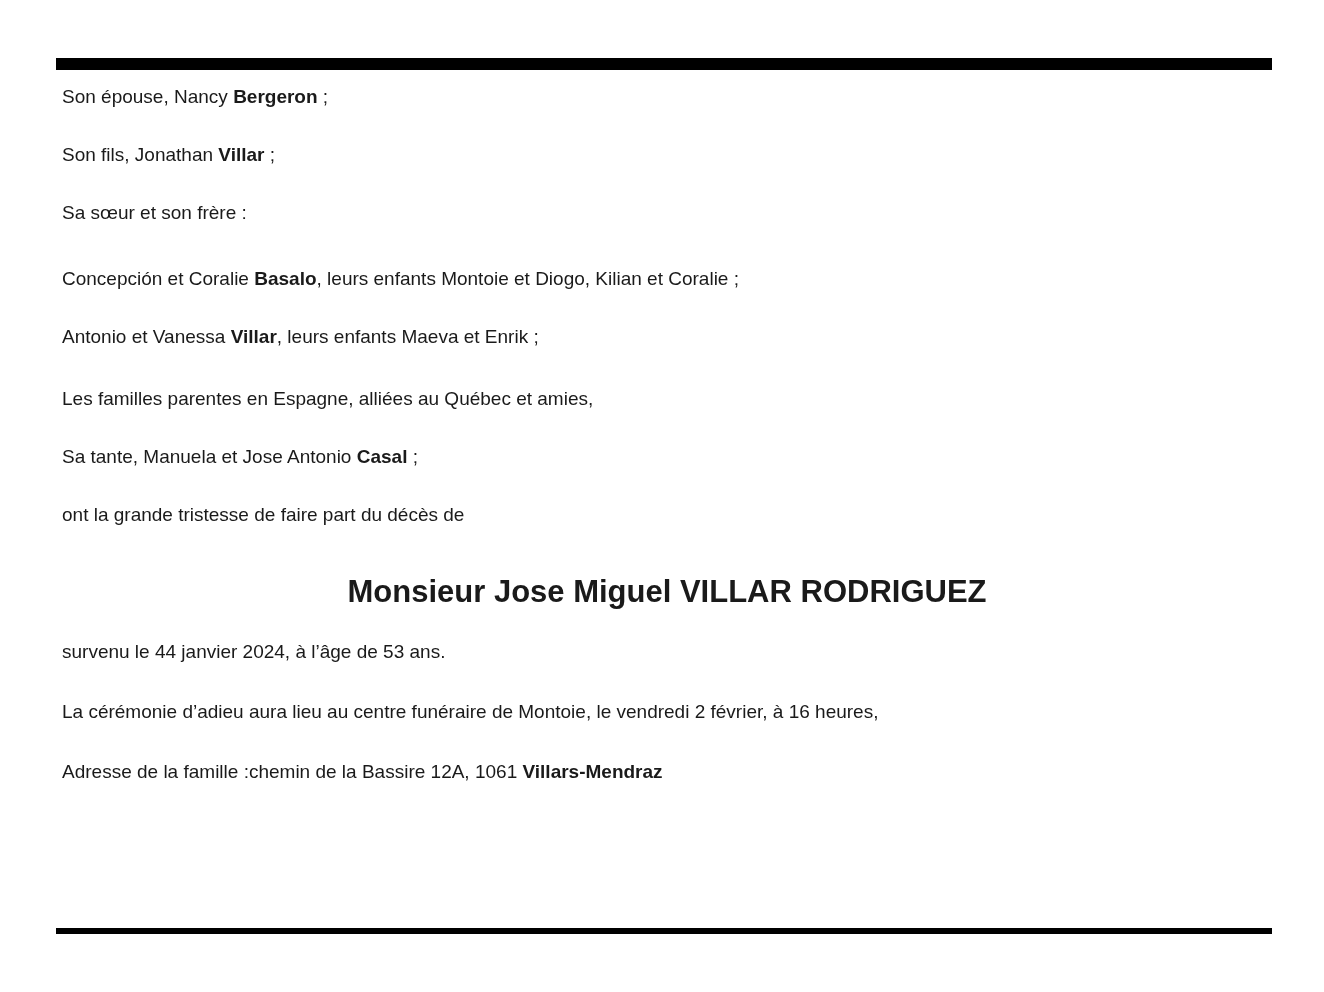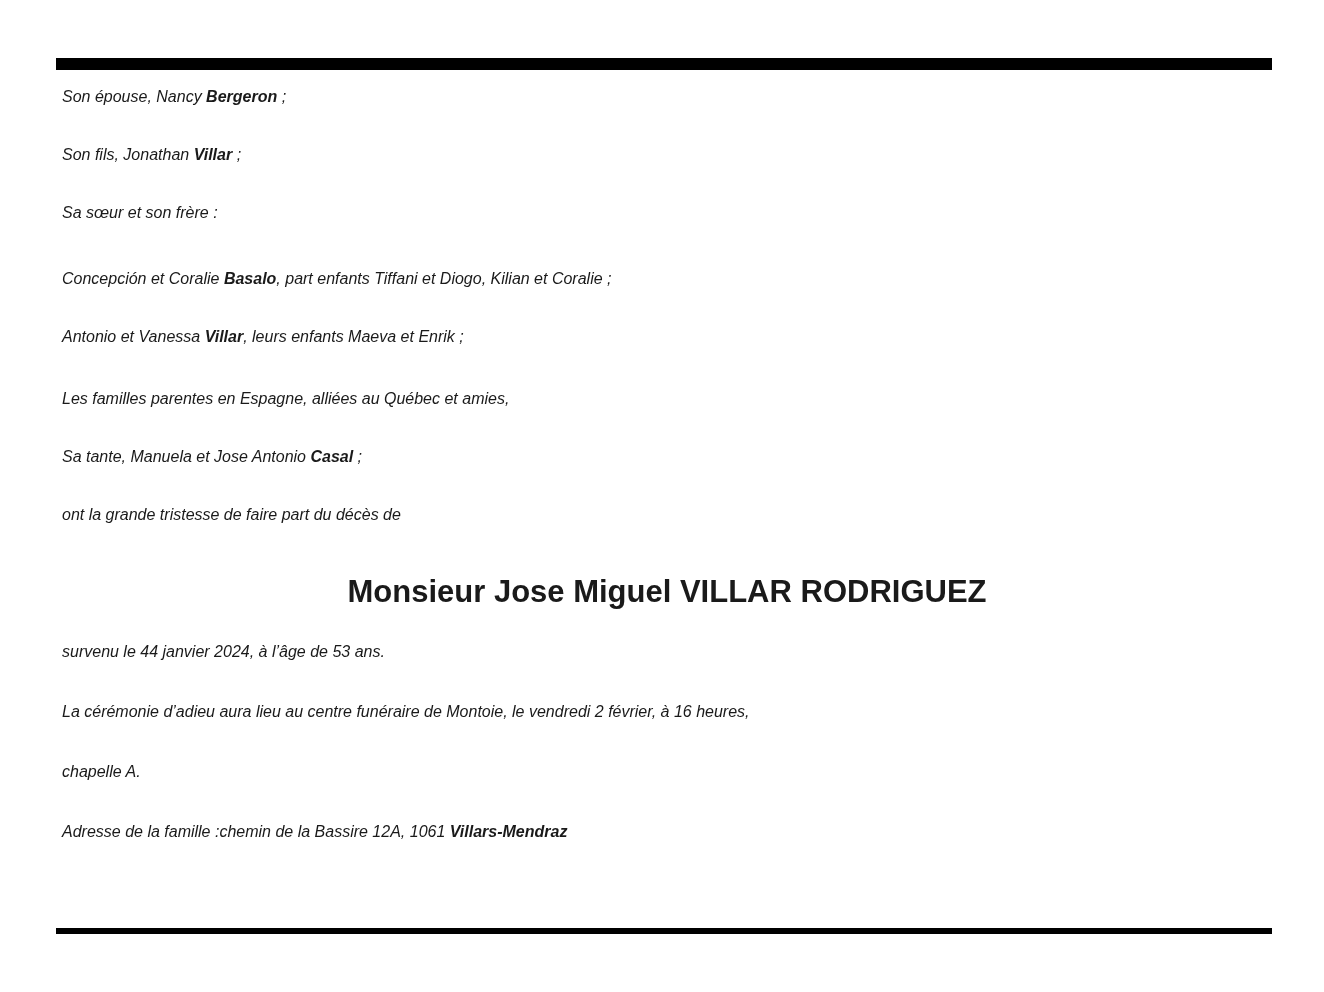--- a/index.html
+++ b/index.html
@@ -26,26 +26,25 @@
   .rule-top { top: 58px; height: 12px; }
   .rule-bottom { top: 928px; height: 6px; }
   .content {
     position: absolute;
     left: 62px;
     top: 82px;
     width: 1210px;
     color: #1a1a1a;
   }
   .line {
-    font-size: 16px;
+    font-size: 19px;
     line-height: 30px;
     margin: 0 0 28px 0;
     white-space: nowrap;
     font-weight: 400;
-    font-style: italic;
   }
   .line .bold { font-weight: 700; }
   .p-sister-family { padding-top: 8px; }
   .p-families { padding-top: 4px; }
   .p-death-date, .p-ceremony, .p-chapel, .p-address { margin-bottom: 30px; }
   .title-line {
     font-size: 31px;
     line-height: 40px;
     font-weight: 700;
     text-align: center;
@@ -57,25 +56,24 @@
 </head>
 <body>
 
 <div class="page">
   <div class="rule rule-top"></div>
   <div class="content">
 
   <p class="line p-spouse"><span class="">Son épouse, Nancy </span><span class="bold">Bergeron</span><span class=""> ;</span></p>
       <p class="line p-son"><span class="">Son fils, Jonathan </span><span class="bold">Villar</span><span class=""> ;</span></p>
       <p class="line p-siblings-intro"><span class="">Sa sœur et son frère :</span></p>
-      <p class="line p-sister-family"><span class="">Concepción et Coralie </span><span class="bold">Basalo</span><span class="">, part enfants Tiffani et Diogo, Kilian et Coralie ;</span></p>
+      <p class="line p-sister-family"><span class="">Concepción et Coralie </span><span class="bold">Basalo</span><span class="">, leurs enfants Montoie et Diogo, Kilian et Coralie ;</span></p>
       <p class="line p-brother-family"><span class="">Antonio et Vanessa </span><span class="bold">Villar</span><span class="">, leurs enfants Maeva et Enrik ;</span></p>
       <p class="line p-families"><span class="">Les familles parentes en Espagne, alliées au Québec et amies,</span></p>
       <p class="line p-aunt"><span class="">Sa tante, Manuela et Jose Antonio </span><span class="bold">Casal</span><span class=""> ;</span></p>
       <p class="line p-announcement"><span class="">ont la grande tristesse de faire part du décès de</span></p>
       <p class="title-line p-deceased-title"><span class="bold">Monsieur Jose Miguel VILLAR RODRIGUEZ</span></p>
       <p class="line p-death-date"><span class="">survenu le 44 janvier 2024, à l’âge de 53 ans.</span></p>
       <p class="line p-ceremony"><span class="">La cérémonie d’adieu aura lieu au centre funéraire de Montoie, le vendredi 2 février, à 16 heures,</span></p>
-      <p class="line p-chapel"><span class="">chapelle A.</span></p>
       <p class="line p-address"><span class="">Adresse de la famille :chemin de la Bassire 12A, 1061 </span><span class="bold">Villars-Mendraz</span></p>
     </div>
   <div class="rule rule-bottom"></div>
 </div>
 
 </body></html>

